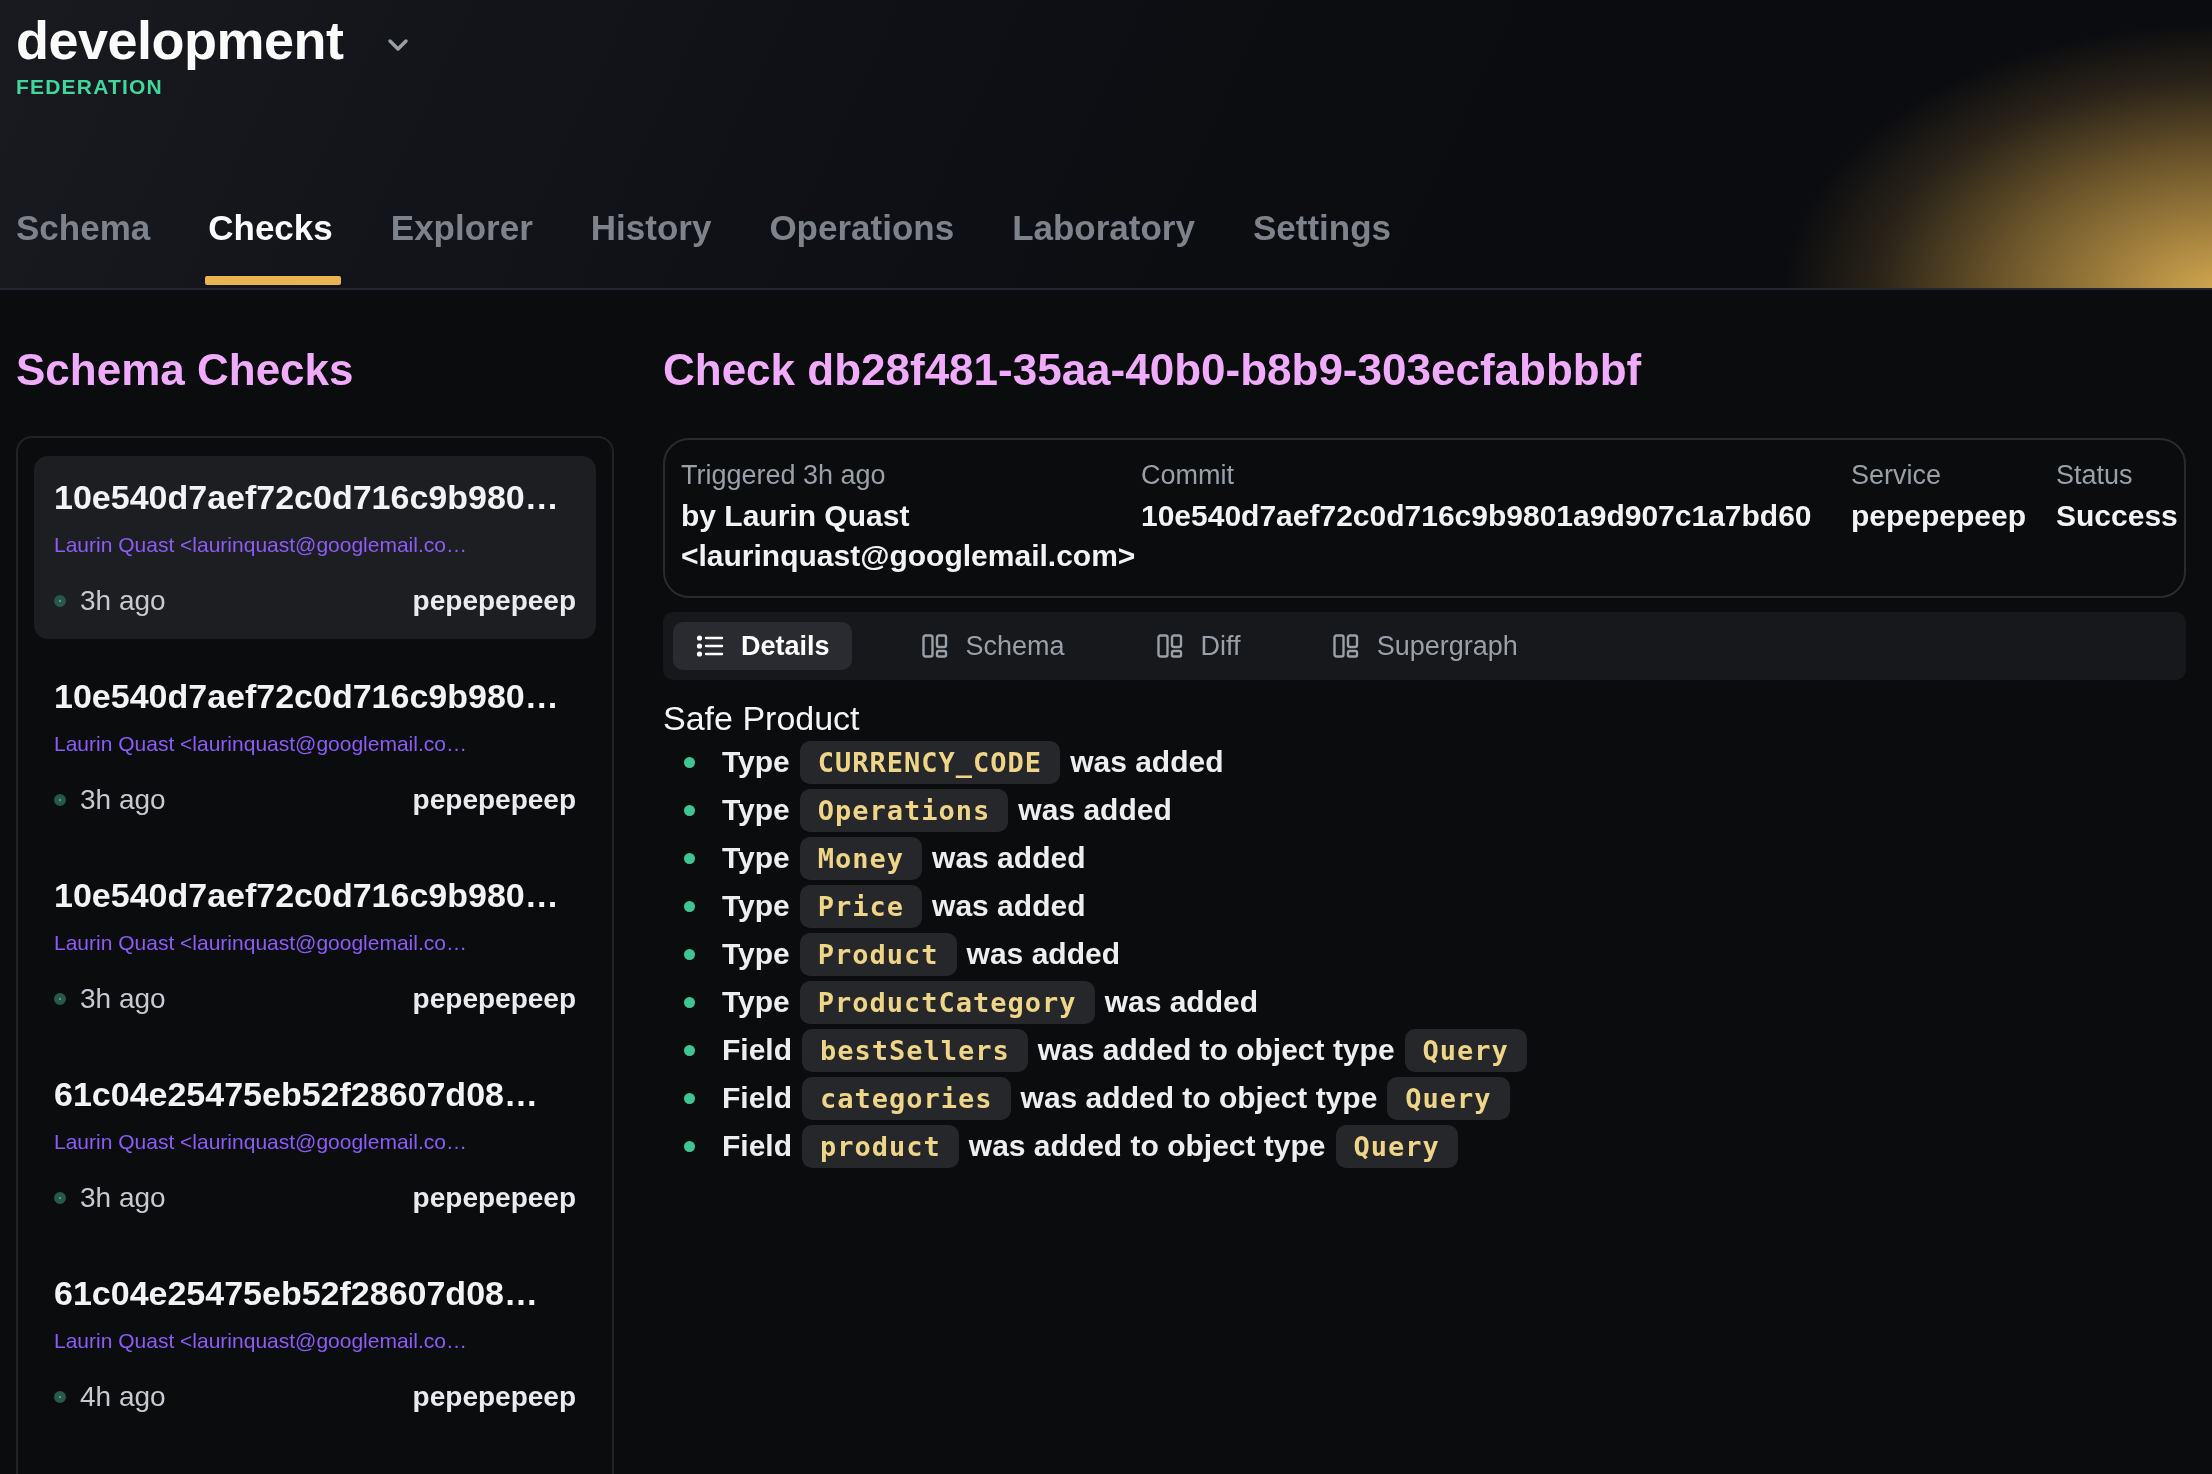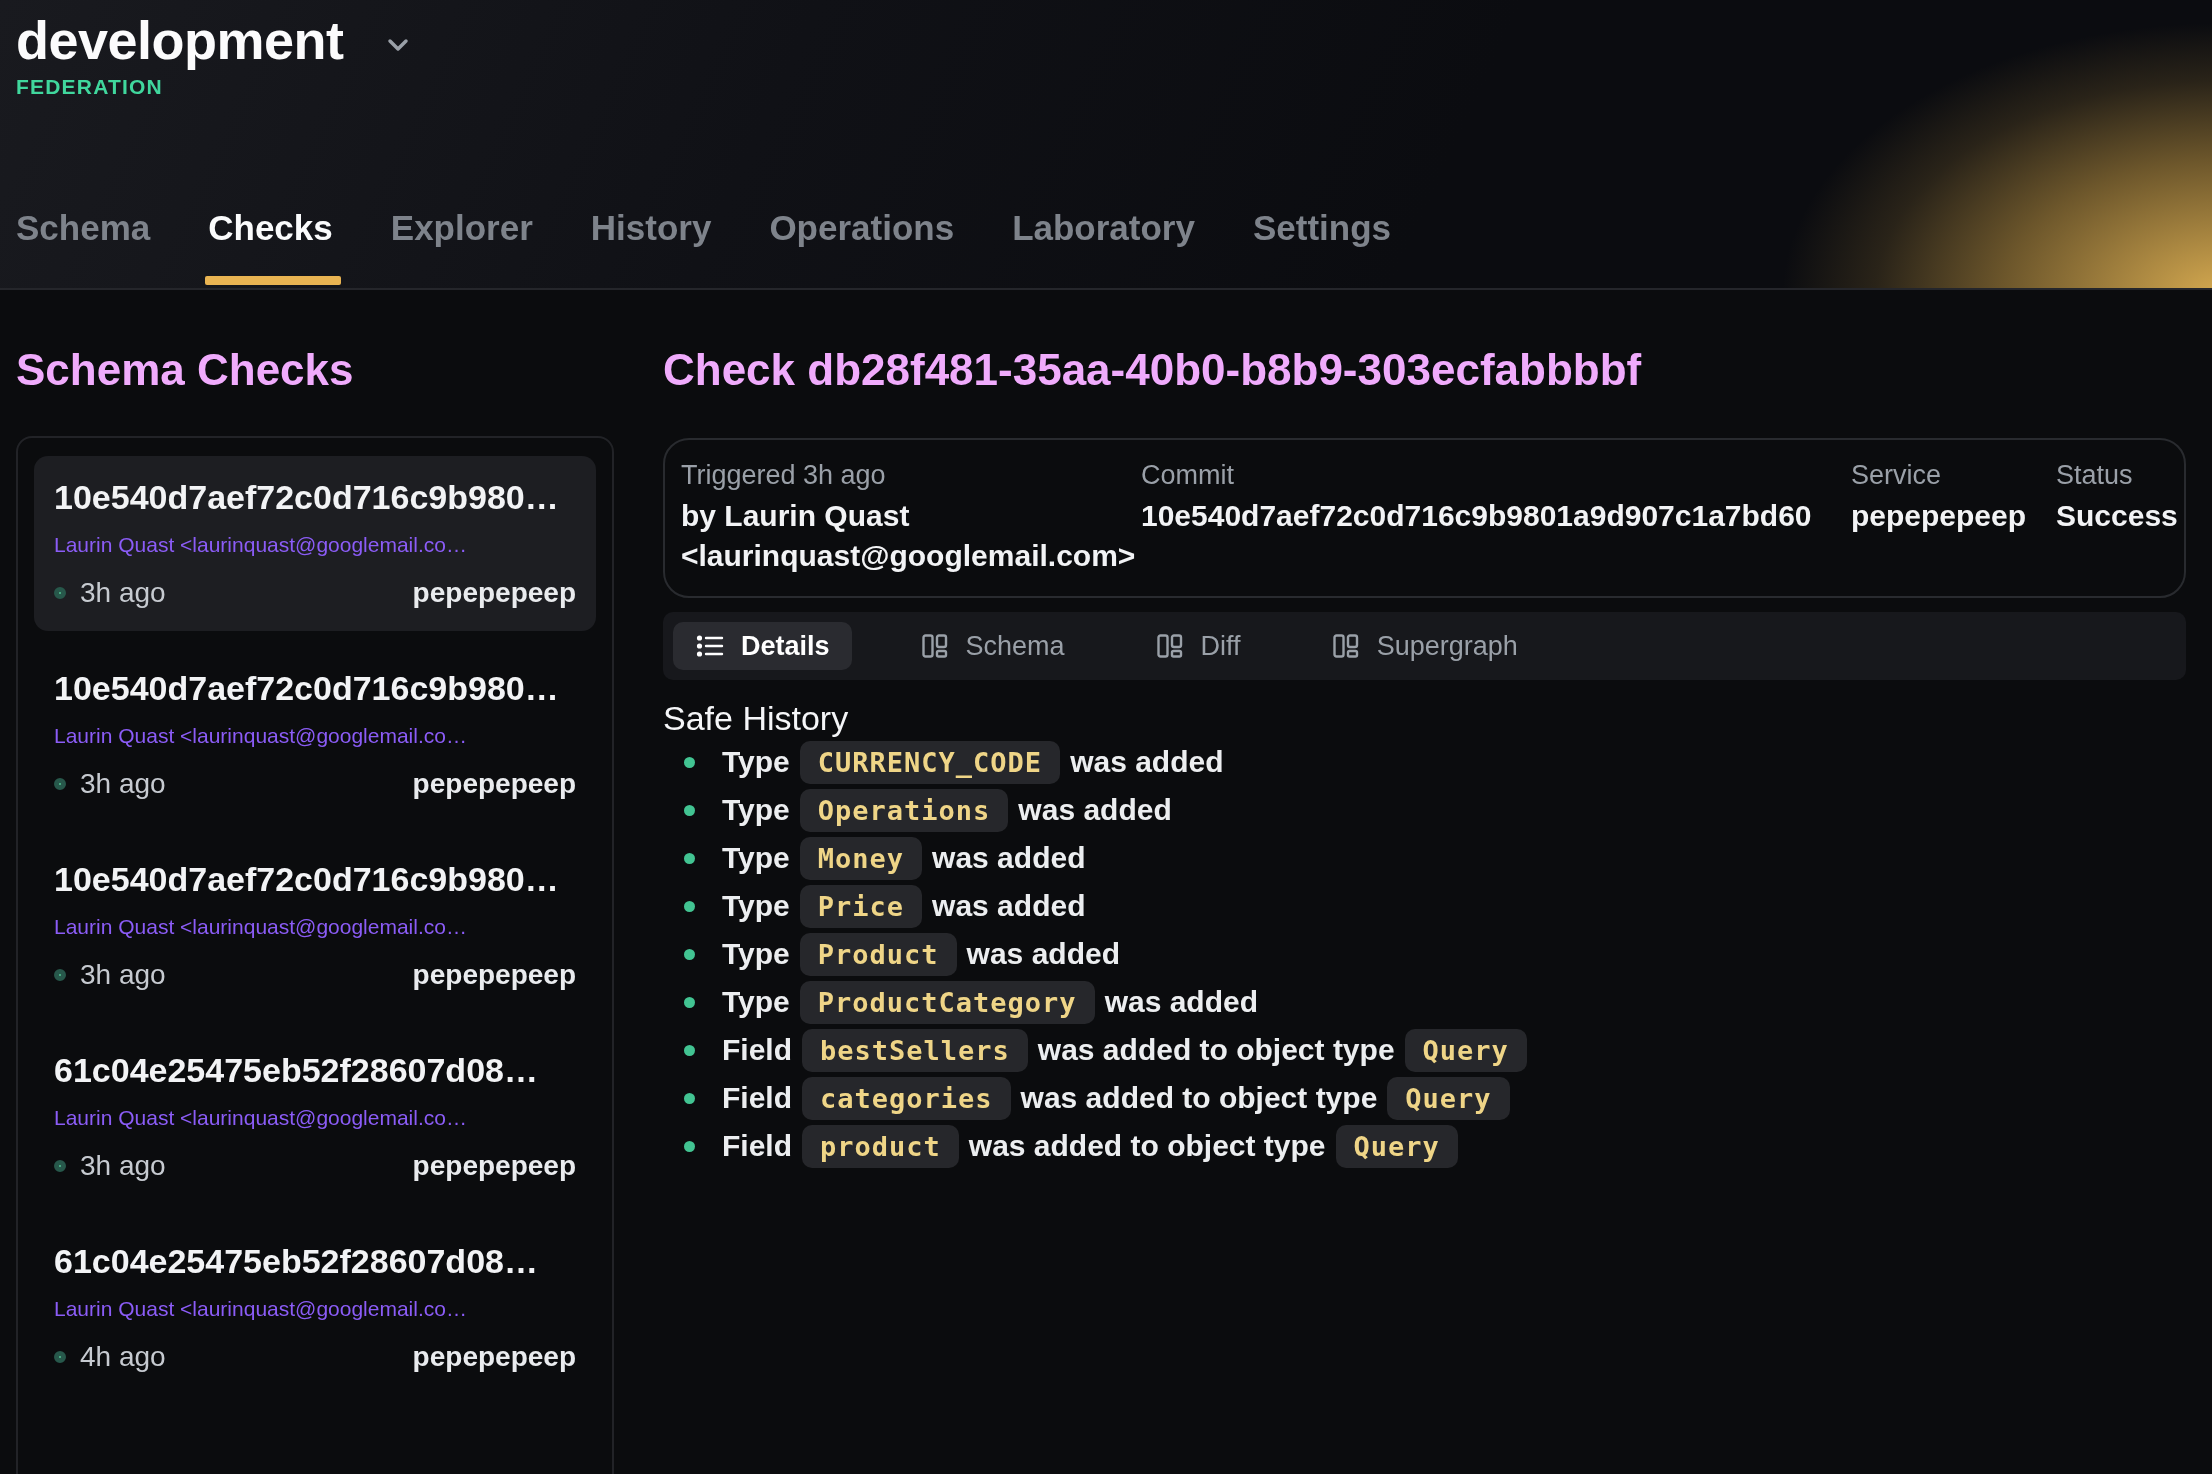--- a/index.html
+++ b/index.html
@@ -38,21 +38,21 @@
   .sidebar-title, .check-title { margin:54px 0 0 0; font-size:44px; font-weight:700; color:#f0abfc; line-height:52px; }
 
   .checks-list {
     margin-top:40px; border:2px solid #222327; border-radius:16px;
     padding:18px 16px; height:1200px; overflow:hidden;
   }
   .check-item { padding:22px 20px; border-radius:14px; margin-bottom:16px; cursor:pointer; }
   .check-item.selected { background:#1d1e22; }
   .check-item-title { font-size:34px; font-weight:700; color:#f2f3f5; white-space:nowrap; overflow:hidden; }
   .check-item-author { margin-top:16px; font-size:21px; color:#8b5cf6; white-space:nowrap; overflow:hidden; }
-  .check-item-meta { margin-top:20px; display:flex; align-items:center; font-size:28px; color:#c6cad0; }
+  .check-item-meta { margin-top:28px; display:flex; align-items:center; font-size:28px; color:#c6cad0; }
   .status-dot { width:12px; height:12px; border-radius:50%; background:#52c392; border:5px solid #27584b; margin-right:14px; flex:none; }
   .check-item-service { margin-left:auto; font-weight:700; color:#e9ebee; }
 
   
   section.detail { flex:1; margin-left:49px; min-width:0; }
 
   .meta-card {
     margin-top:42px; border:2px solid #292b2f; border-radius:26px;
     padding:18px 12px 20px 16px;
     display:grid; grid-template-columns:460px 710px 205px 1fr;
@@ -220,21 +220,21 @@
       <div class="subtab">
         <svg viewBox="0 0 30 30" fill="none" stroke="currentColor" stroke-width="2.4">
           <rect x="3.5" y="4.5" width="9" height="21" rx="2"></rect>
             <rect x="17" y="4.5" width="9" height="11.5" rx="2"></rect>
             <rect x="17" y="20" width="9" height="5.5" rx="1.5"></rect>
         </svg>
         <span>Supergraph</span>
       </div>
     </div>
 
-    <h3 class="section-title">Safe History</h3>
+    <h3 class="section-title">Safe Product</h3>
 
     <ul class="changes">
       <li class="change-row">
         <span class="bullet"></span>
         <span>Type</span>
         <span class="code-badge">CURRENCY_CODE</span>
         <span>was added</span>
       </li>
       <li class="change-row">
         <span class="bullet"></span>

